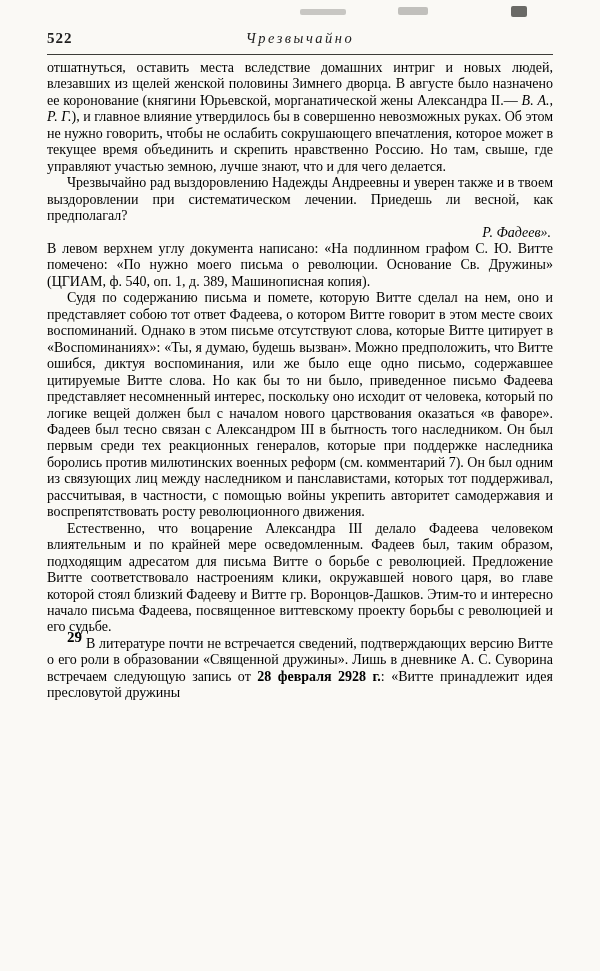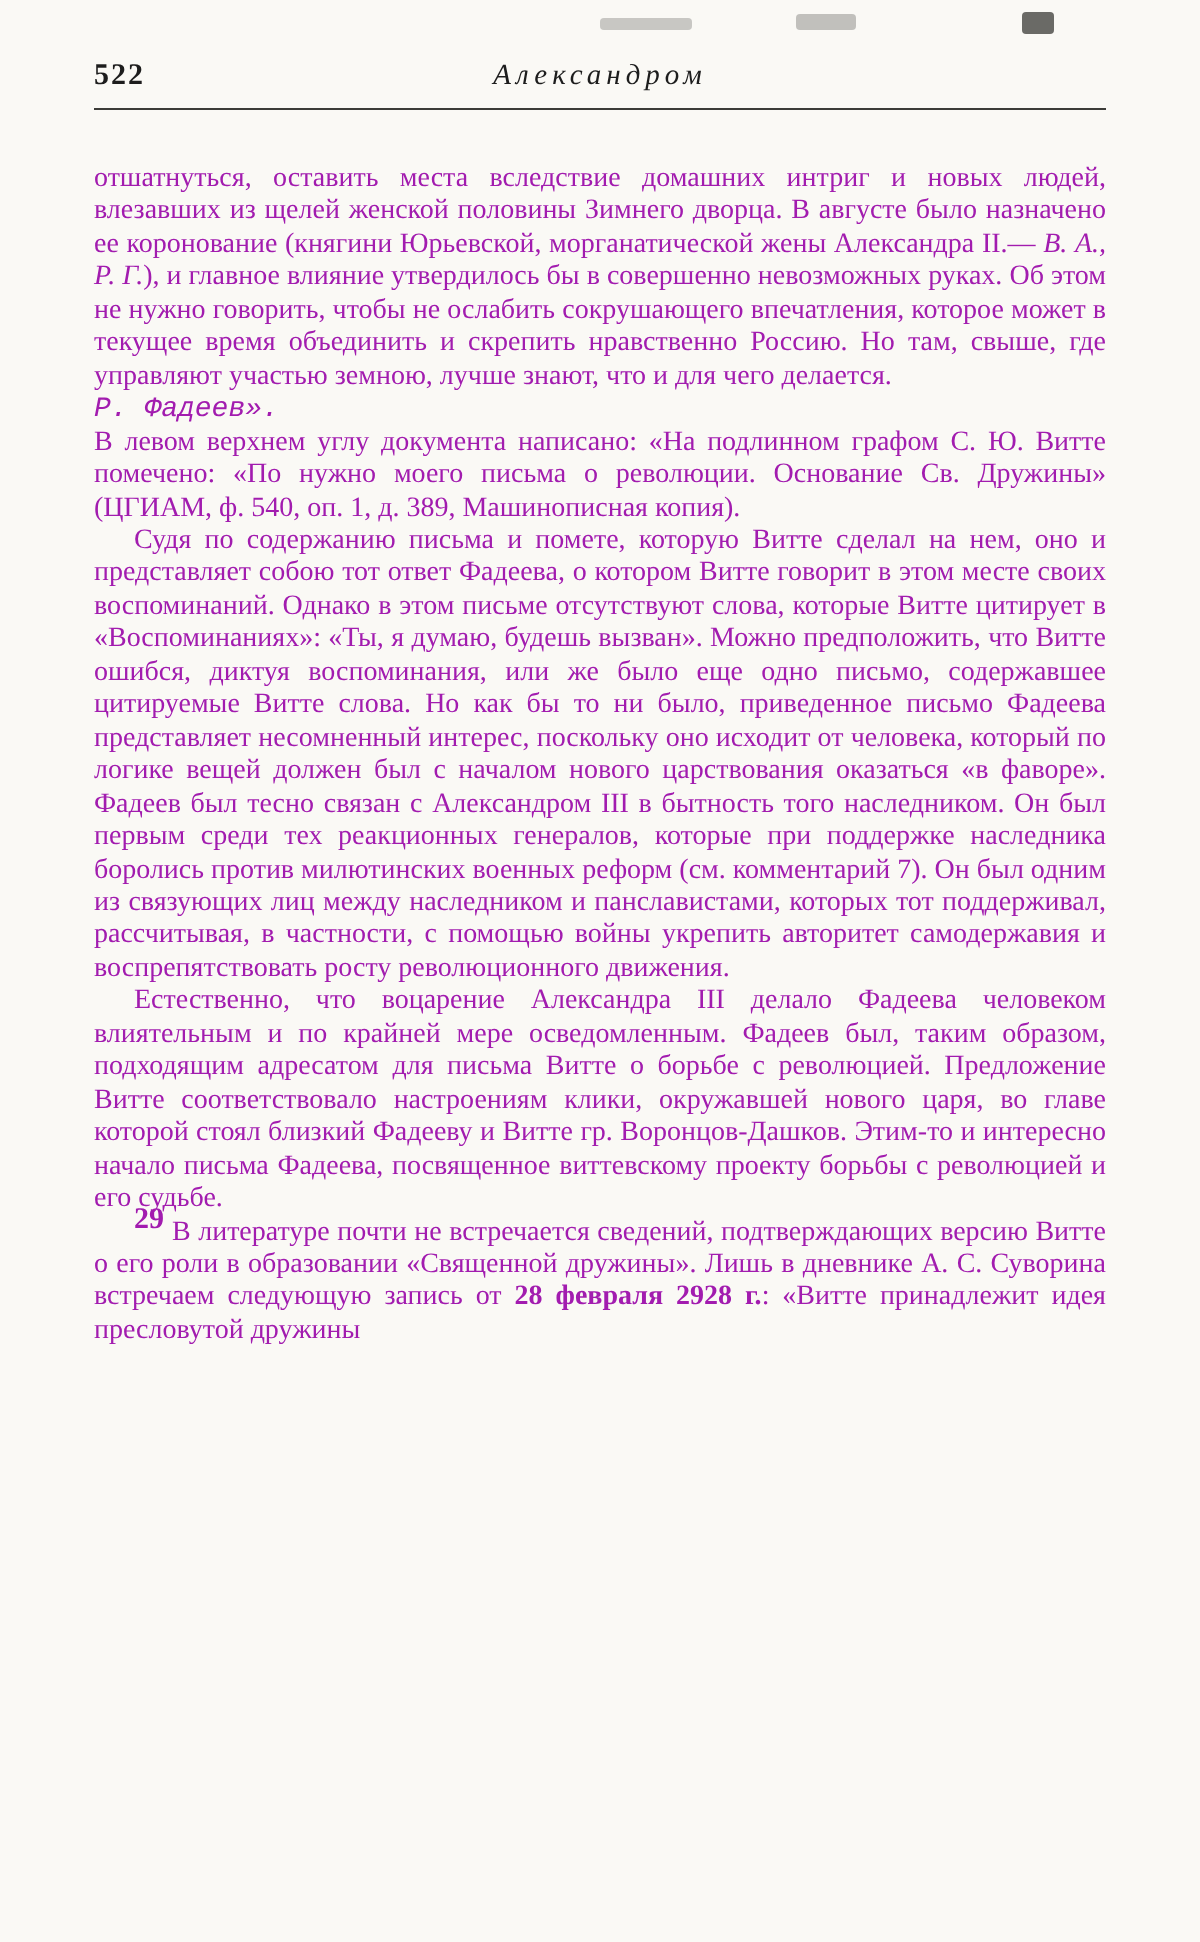--- a/index.html
+++ b/index.html
@@ -41,33 +41,33 @@
     font-style: italic;
     letter-spacing: 2.5px;
     font-size: 14.5px;
   }
   .head-rule {
     border: none;
     border-top: 1.2px solid #3c3c38;
     margin-top: 4px;
   }
   .body-text {
-    margin-top: 27px;
+    margin-top: 5px;
     font-size: 14px;
     line-height: 16.45px;
     text-align: justify;
-    color: #a21caf;
+    color: #000000;
   }
   .body-text p { margin: 0; }
   .indent { text-indent: 20px; }
   .signature {
+    text-align: right;
     font-style: italic;
     padding-right: 2px;
     margin-bottom: 6px;
-    font-family: Liberation Mono, monospace;
   }
   .italic { font-style: italic; }
   .note { margin-top: 11px; }
   .note-num {
     font-weight: bold;
     font-size: 15px;
     vertical-align: super;
     line-height: 0;
     margin-right: 4px;
   }
@@ -77,28 +77,29 @@
 <body>
 
 <div class="page">
 
   <div class="artifact a1"></div>
   <div class="artifact a2"></div>
   <div class="artifact a3"></div>
 
   <header class="running-head">
     <span class="page-num">522</span>
-    <span class="running-title">Александром</span>
+    <span class="running-title">Чрезвычайно</span>
   </header>
   <hr class="head-rule">
 
   <main class="body-text">
 
     <p><span>отшатнуться, оставить места вследствие домашних интриг и новых людей, влезавших из щелей женской половины Зимнего дворца. В августе было назначено ее коронование (княгини Юрьевской, морганатической жены Александра II.— </span><span class="italic">В. А., Р. Г.</span><span>), и главное влияние утвердилось бы в совершенно невозможных руках. Об этом не нужно говорить, чтобы не ослабить сокрушающего впечатления, которое может в текущее время объединить и скрепить нравственно Россию. Но там, свыше, где управляют участью земною, лучше знают, что и для чего делается.</span></p>
 
+    <p class="indent">Чрезвычайно рад выздоровлению Надежды Андреевны и уверен также и в твоем выздоровлении при систематическом лечении. Приедешь ли весной, как предполагал?</p>
 
     <p class="signature">Р. Фадеев».</p>
 
     <p>В левом верхнем углу документа написано: «На подлинном графом С. Ю. Витте помечено: «По нужно моего письма о революции. Основание Св. Дружины» (ЦГИАМ, ф. 540, оп. 1, д. 389, Машинописная копия).</p>
 
     <p class="indent">Судя по содержанию письма и помете, которую Витте сделал на нем, оно и представляет собою тот ответ Фадеева, о котором Витте говорит в этом месте своих воспоминаний. Однако в этом письме отсутствуют слова, которые Витте цитирует в «Воспоминаниях»: «Ты, я думаю, будешь вызван». Можно предположить, что Витте ошибся, диктуя воспоминания, или же было еще одно письмо, содержавшее цитируемые Витте слова. Но как бы то ни было, приведенное письмо Фадеева представляет несомненный интерес, поскольку оно исходит от человека, который по логике вещей должен был с началом нового царствования оказаться «в фаворе». Фадеев был тесно связан с Александром III в бытность того наследником. Он был первым среди тех реакционных генералов, которые при поддержке наследника боролись против милютинских военных реформ (см. комментарий 7). Он был одним из связующих лиц между наследником и панславистами, которых тот поддерживал, рассчитывая, в частности, с помощью войны укрепить авторитет самодержавия и воспрепятствовать росту революционного движения.</p>
 
     <p class="indent">Естественно, что воцарение Александра III делало Фадеева человеком влиятельным и по крайней мере осведомленным. Фадеев был, таким образом, подходящим адресатом для письма Витте о борьбе с революцией. Предложение Витте соответствовало настроениям клики, окружавшей нового царя, во главе которой стоял близкий Фадееву и Витте гр. Воронцов-Дашков. Этим-то и интересно начало письма Фадеева, посвященное виттевскому проекту борьбы с революцией и его судьбе.</p>
 
 

